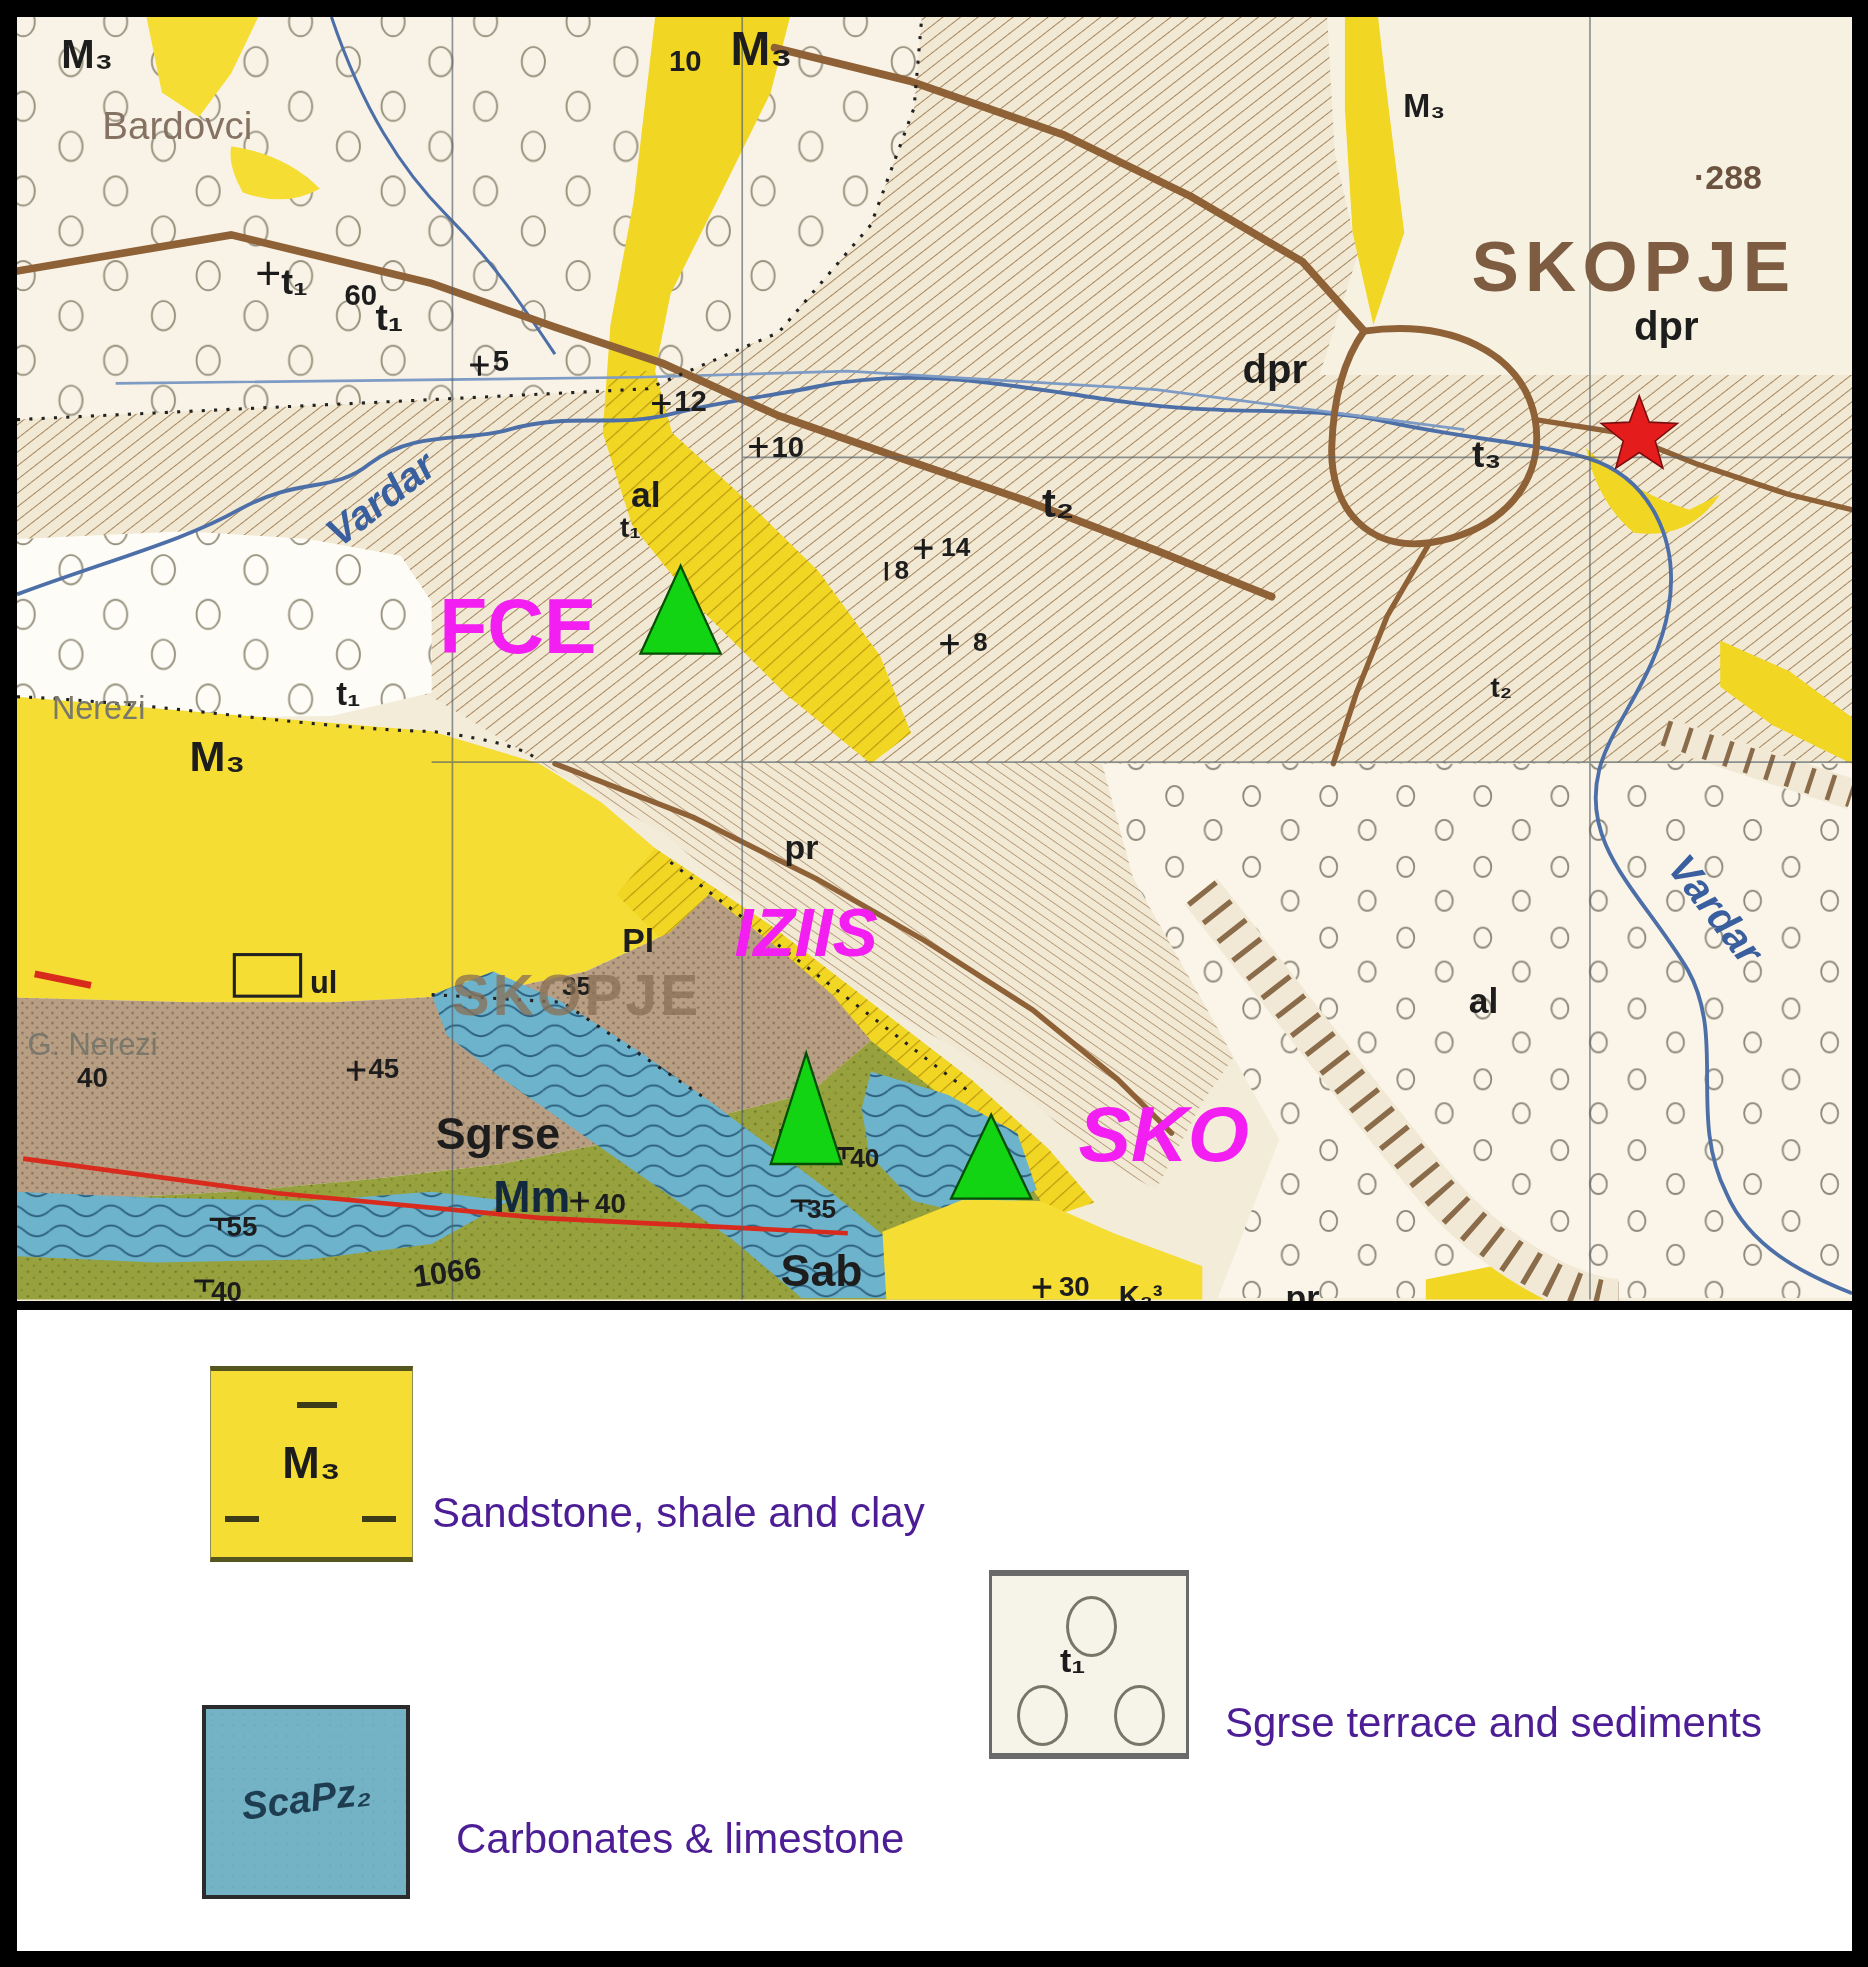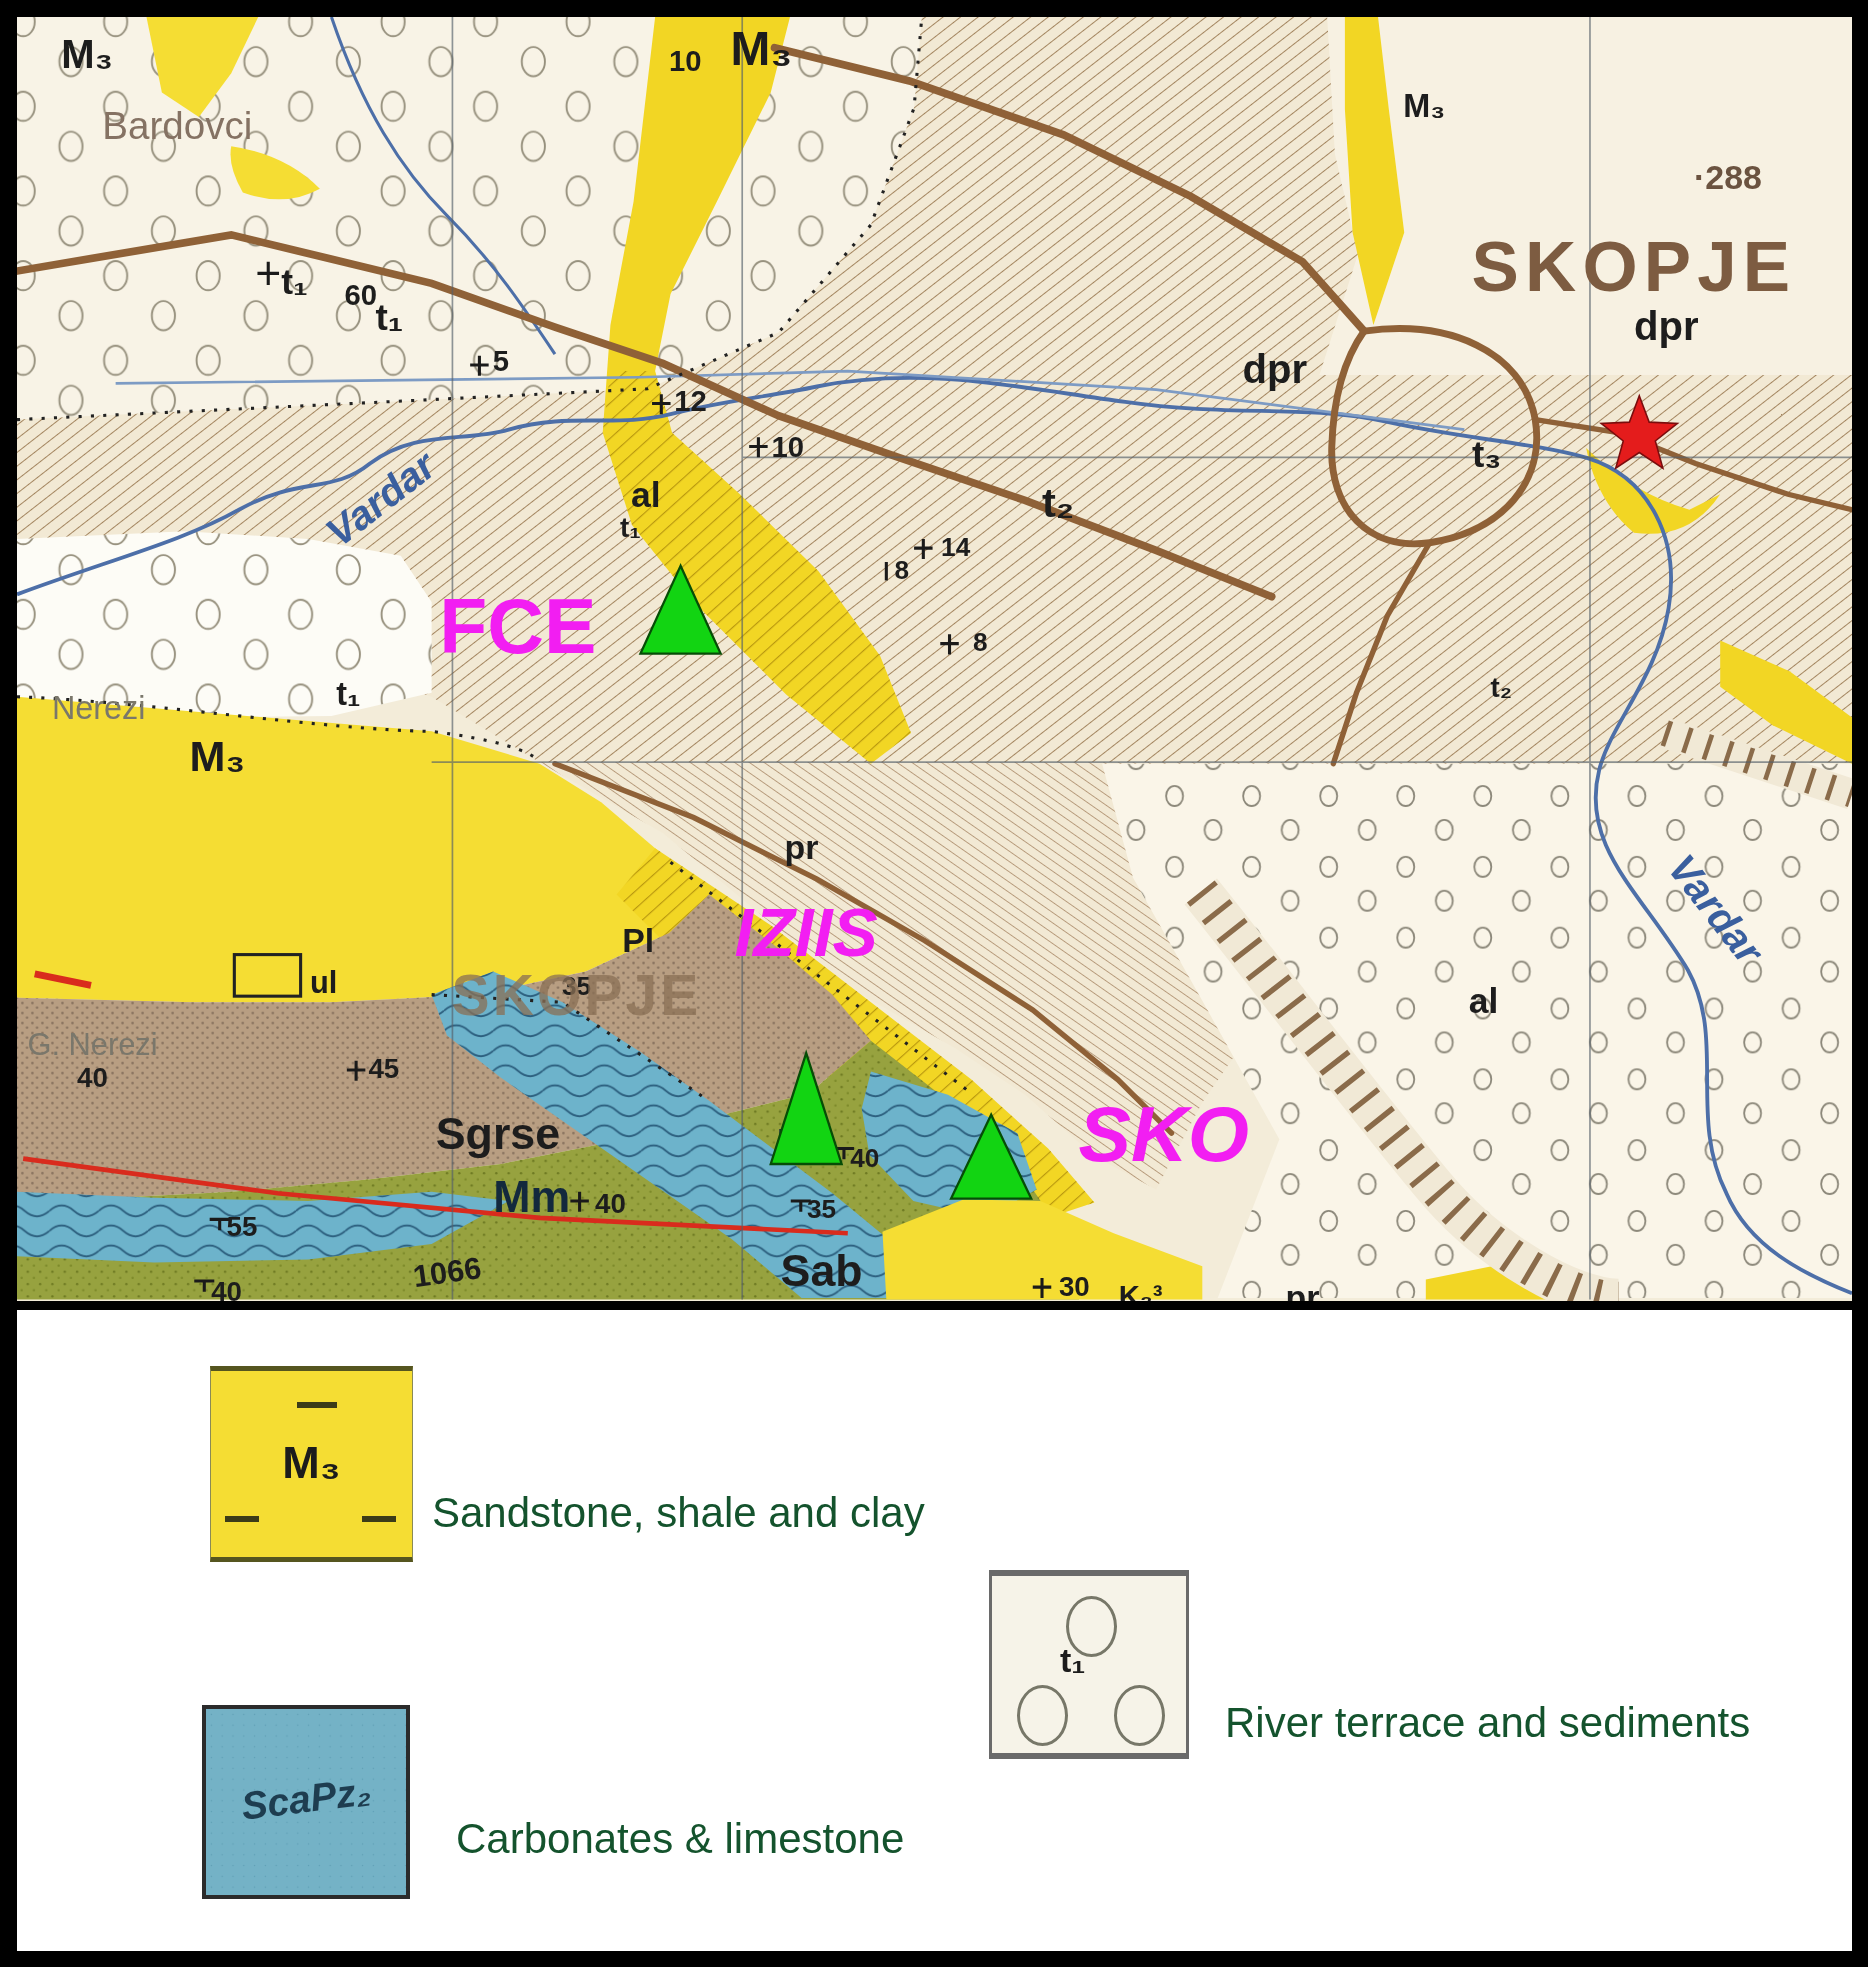--- a/index.html
+++ b/index.html
@@ -60,21 +60,21 @@
     border:4.6px solid #2b2b2b;
     background-image:radial-gradient(#5e9fb5 12%, transparent 13%);
     background-size:10.8px 10.8px;
   }
   .sw-scapz .sym{
     position:absolute;left:0;right:0;top:68px;text-align:center;
     font-size:39px;font-weight:700;font-style:italic;color:#1e3d50;
     transform:rotate(-7deg);
   }
   .leg-text{
-    position:absolute;color:#14532d;font-size:42px;font-weight:400;white-space:nowrap;
+    position:absolute;color:#4c1d95;font-size:42px;font-weight:400;white-space:nowrap;
   }
   .lt-1{left:415px;top:179px;}
   .lt-2{left:1208px;top:389px;}
   .lt-3{left:439px;top:505px;text-align:center;}
 </style>
 </head>
 <body>
 
 <div class="frame">
 
@@ -312,21 +312,21 @@
       <div class="sym">M₃</div>
     </div>
     <div class="leg-text lt-1">Sandstone, shale and clay</div>
 
     <div class="leg-swatch sw-t1">
       <div class="circ c1"></div>
       <div class="circ c2"></div>
       <div class="circ c3"></div>
       <div class="sym">t₁</div>
     </div>
-    <div class="leg-text lt-2">River terrace and sediments</div>
+    <div class="leg-text lt-2">Sgrse terrace and sediments</div>
 
     <div class="leg-swatch sw-scapz">
       <div class="sym">ScaPz₂</div>
     </div>
     <div class="leg-text lt-3">Carbonates &amp; limestone</div>
 
   </div>
 </div>
 
 

